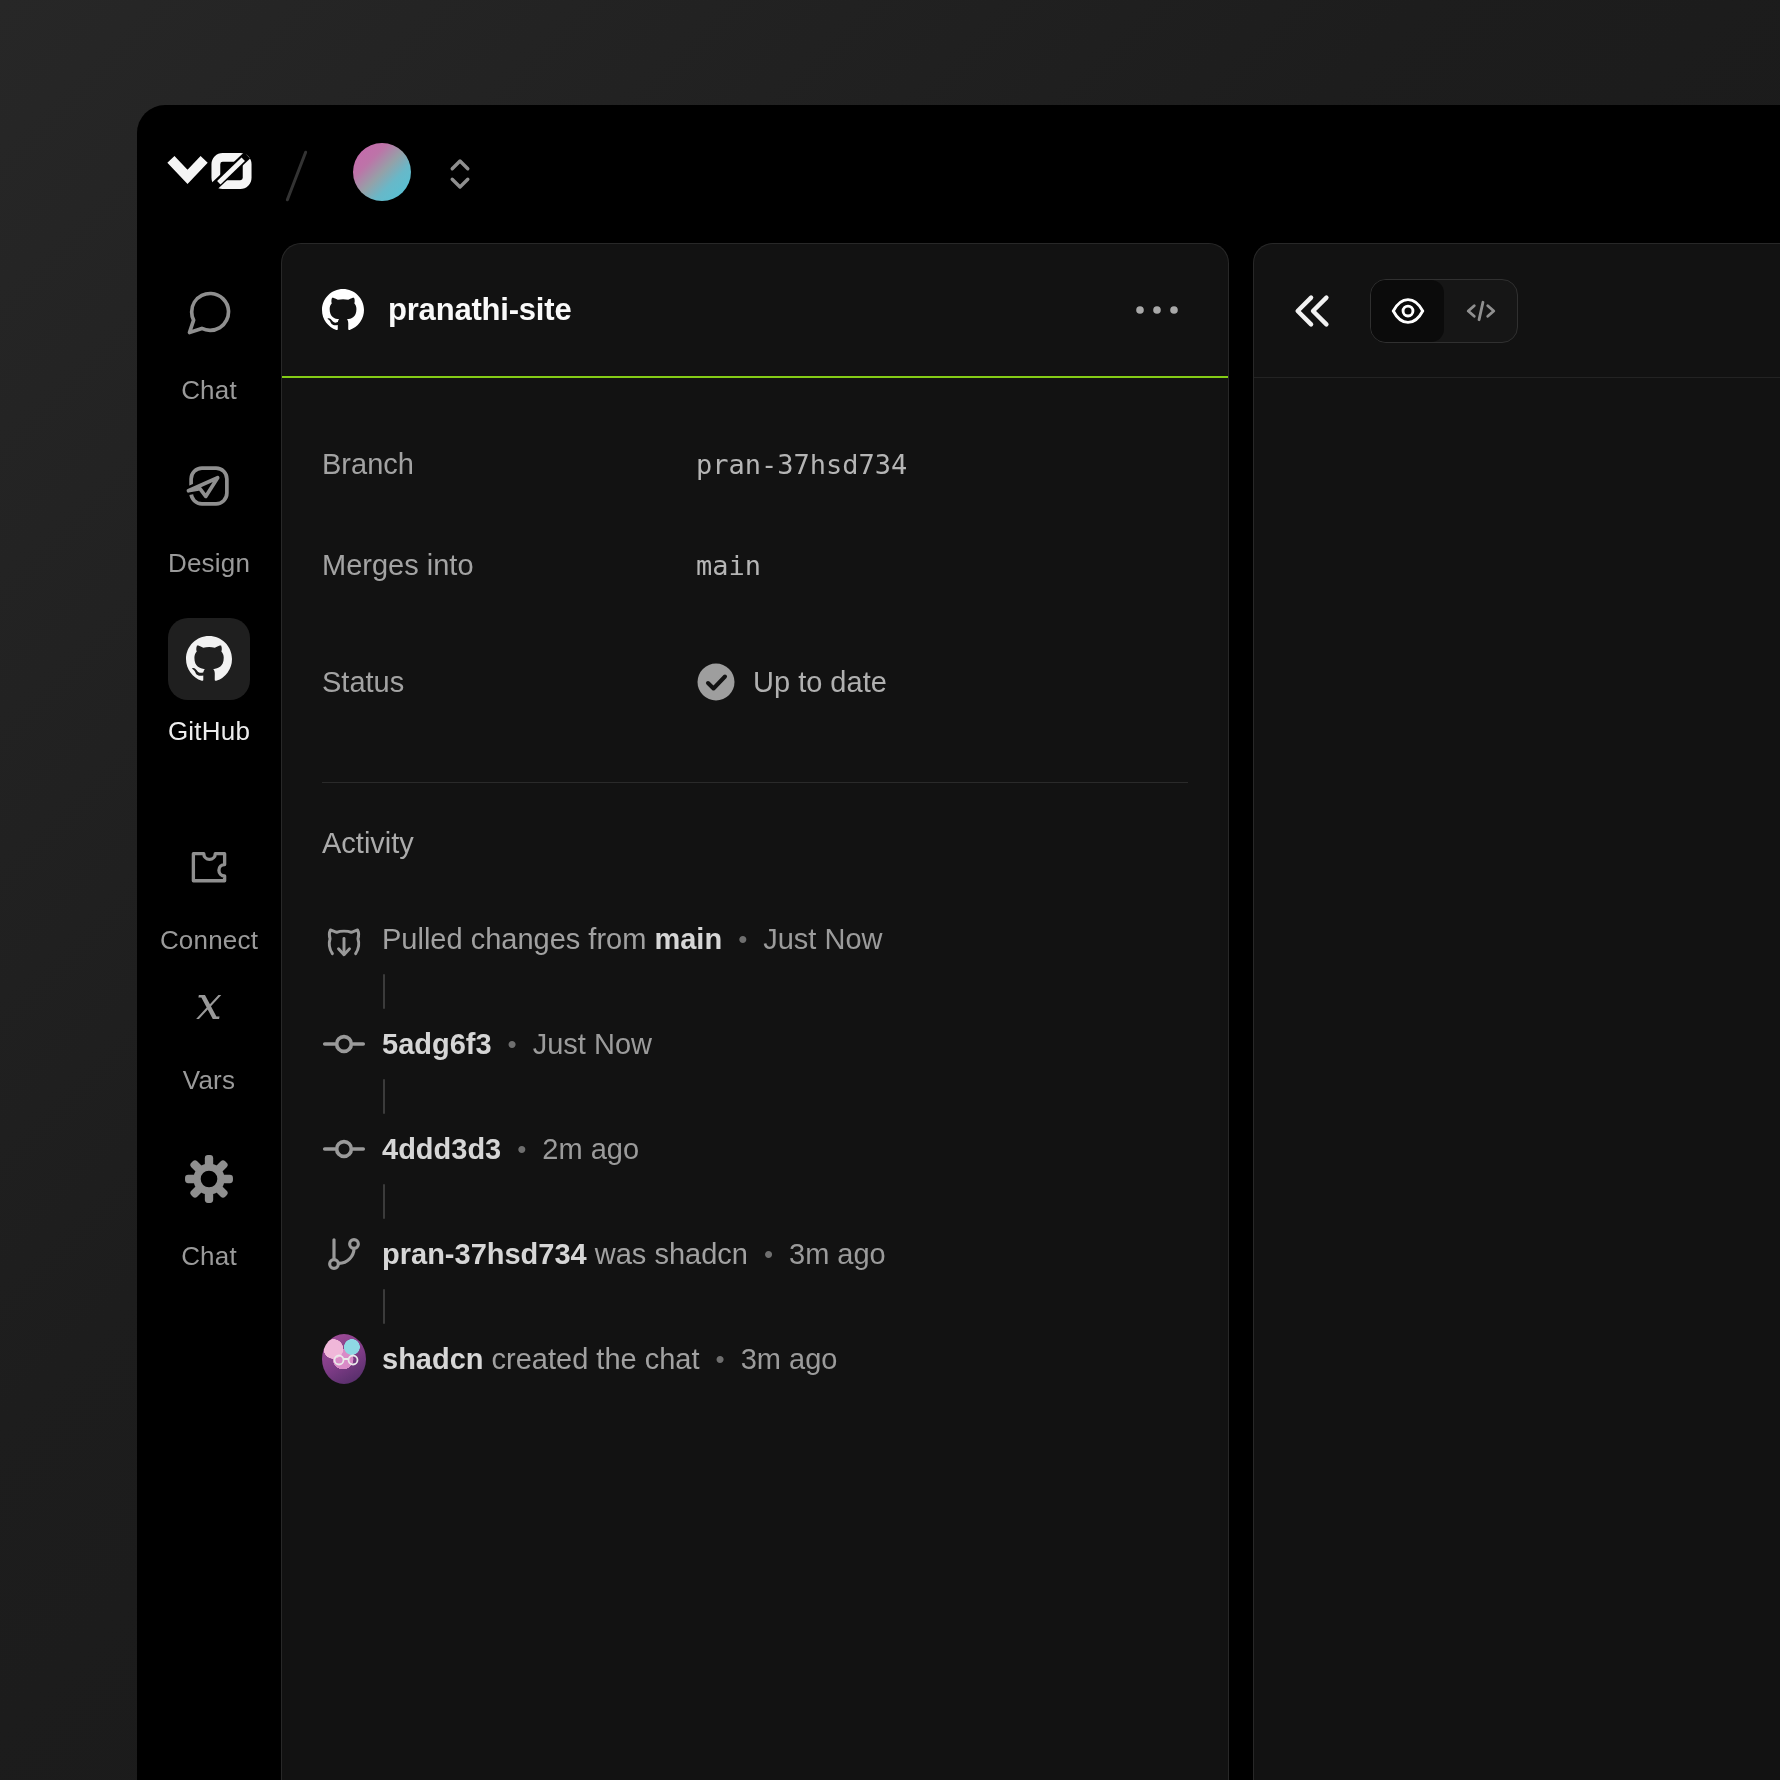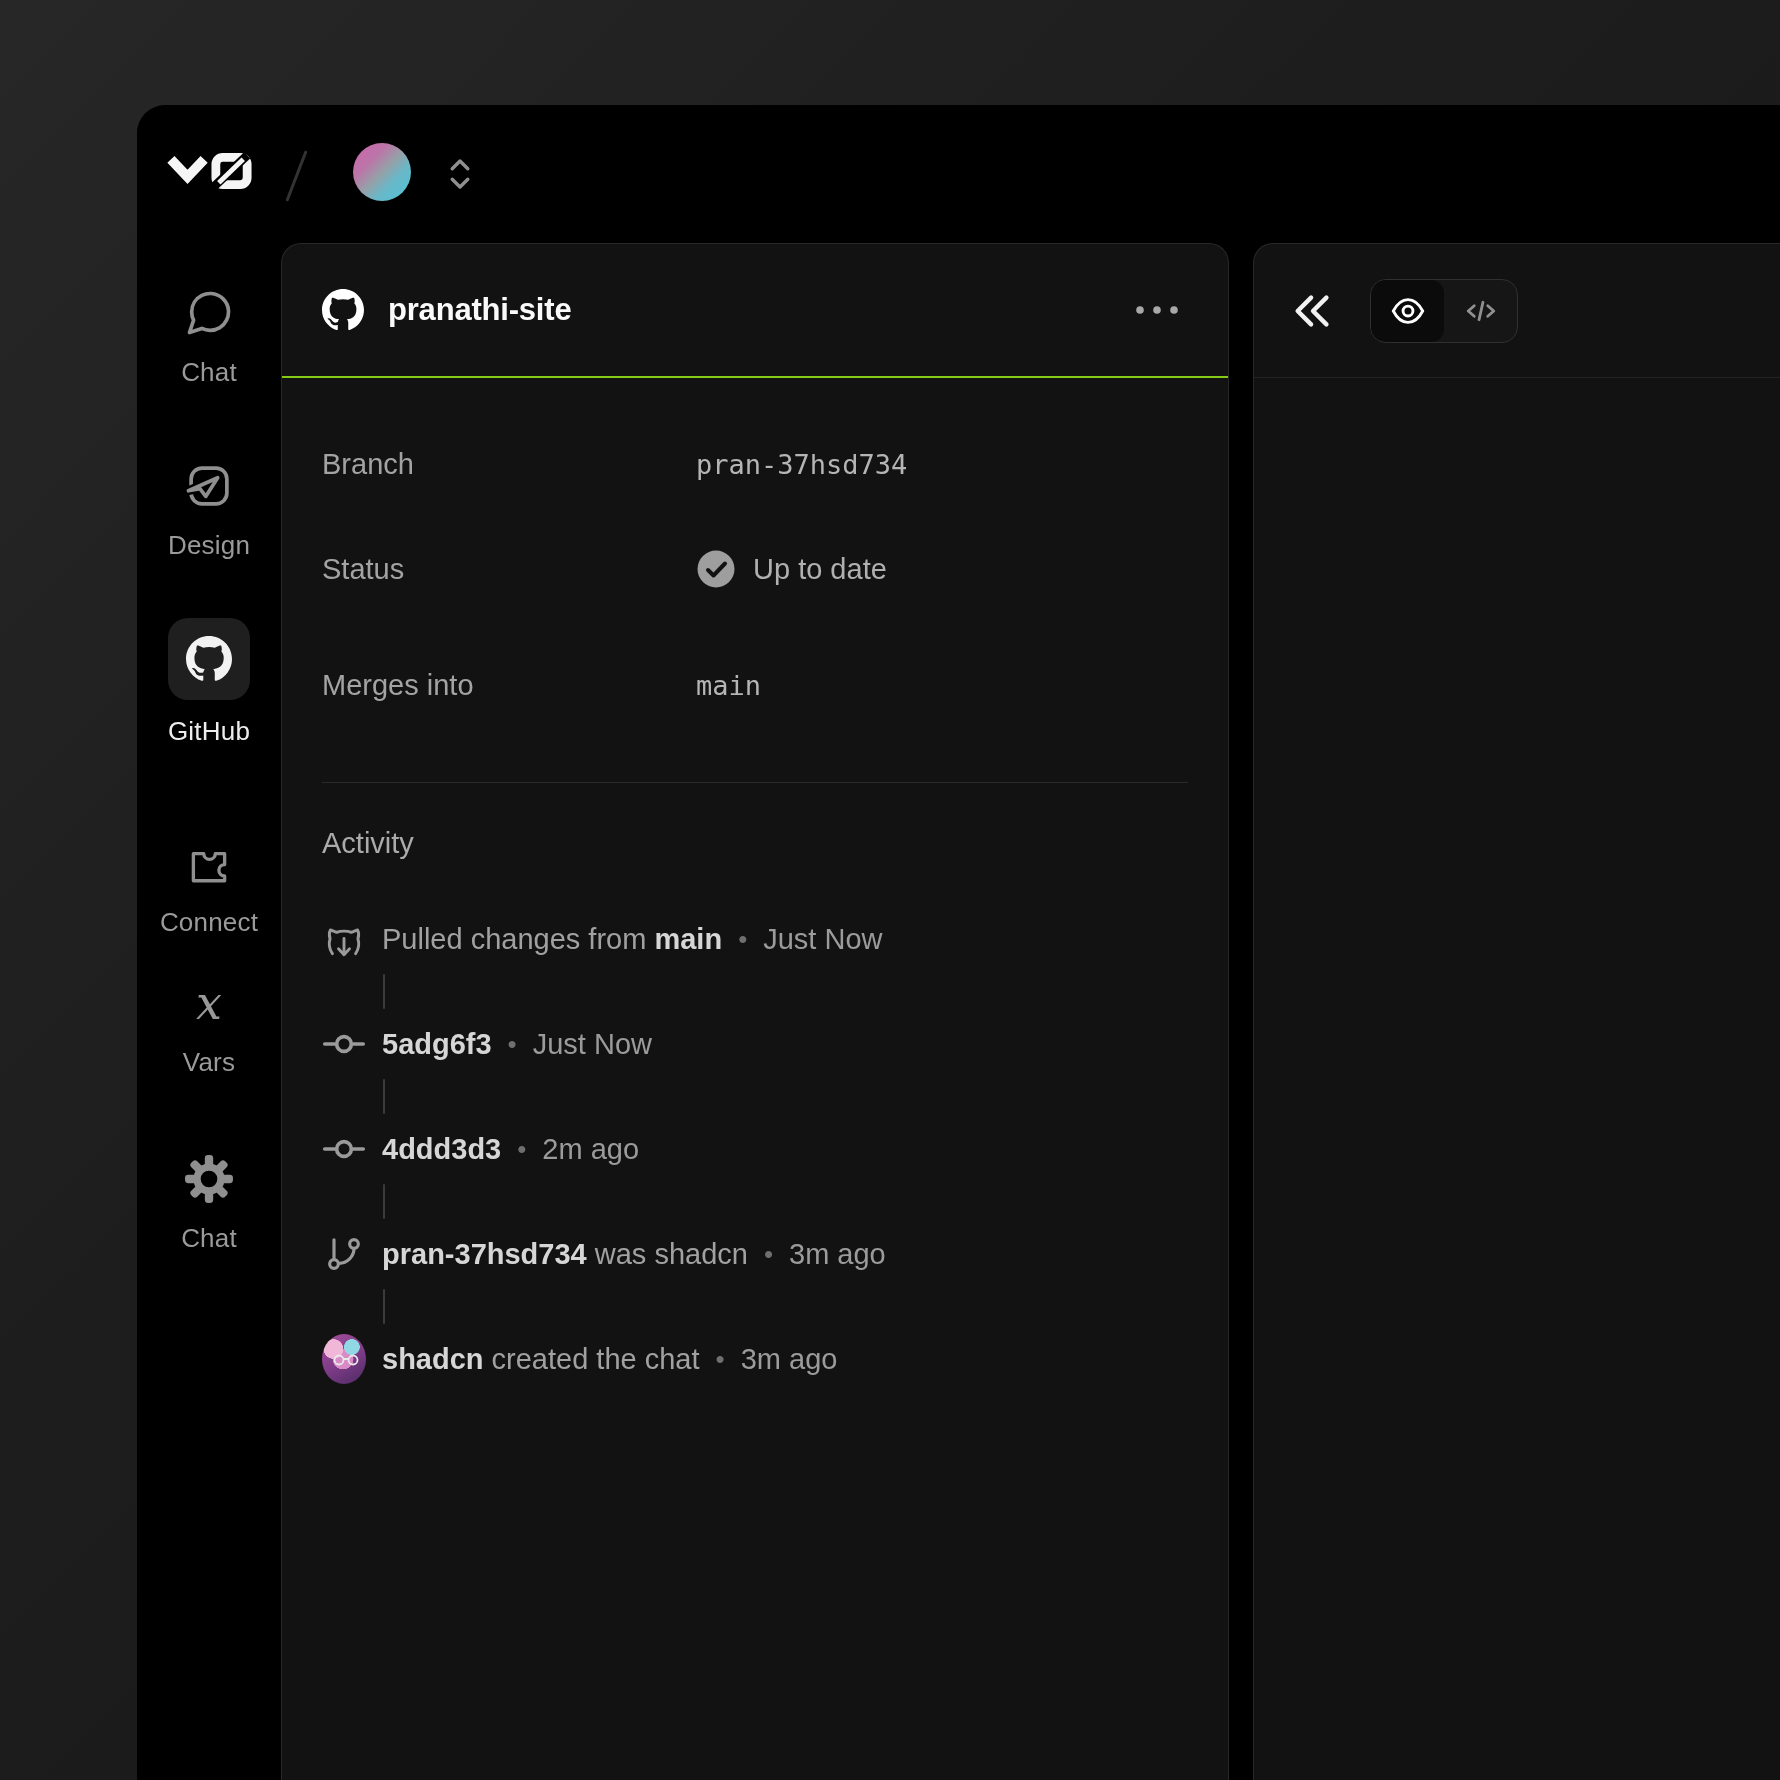--- a/index.html
+++ b/index.html
@@ -19,21 +19,21 @@
   .tb-avatar { position:absolute; left:216px; top:38px; width:58px; height:58px; border-radius:50%;
     background: linear-gradient(135deg,#c965ae 0%,#bd74a8 30%,#96a0a8 50%,#68b8c8 68%,#4fc4d9 100%);
     cursor:pointer; }
   .tb-chevron { position:absolute; left:310px; top:49px; cursor:pointer; }
   
   .side-item { position:absolute; left:0; width:144px; display:flex; flex-direction:column; align-items:center; cursor:pointer; }
   .si-0 { top:182px; } .si-1 { top:355px; } .si-2 { top:513px;align-items:center; }
   .si-3 { top:732px; } .si-4 { top:872px; } .si-5 { top:1048px; }
   .icon-wrap { height:52px; display:flex; align-items:center; justify-content:center; }
   .icon-wrap.active { width:82px; height:82px; background:#1f1f1f; border-radius:20px; }
-  .side-label { margin-top:18px; font-size:26px; color:#9a9a9a; letter-spacing:0.2px; }
+  .side-label { margin-top:36px; font-size:26px; color:#9a9a9a; letter-spacing:0.2px; }
   .side-item.active .side-label { margin-top:16px; color:#ededed; }
   .vars-glyph { font-family:"DejaVu Serif", serif; font-style:italic; font-size:46px; color:#999; line-height:52px; }
   
   .panel-left {
     position:absolute; left:144px; top:138px; width:948px; bottom:0;
     background:#121212; border:1px solid #282828; border-bottom:none;
     border-radius:20px 20px 0 0;
   }
   .panel-header { height:134px; display:flex; align-items:center; padding:0 40px; border-bottom:2px solid #84cc16; }
   .gh-mark { margin-right:24px; display:flex; }
@@ -176,33 +176,33 @@
     </div>
 
     <div class="panel-body">
 
       <div class="field-row first">
         <span class="field-label">Branch</span>
         <span class="mono-value">pran-37hsd734</span>
       </div>
 
       <div class="field-row">
+        <span class="field-label">Merges into</span>
+        <span class="mono-value">main</span>
+      </div>
+
+      <div class="field-row">
         <span class="field-label">Status</span>
         <span class="status-value">
           <svg width="40" height="40" viewBox="0 0 40 40">
             <circle cx="20" cy="20" r="18.5" fill="#9e9e9e"></circle>
             <path d="M12 21 l5.5 5.5 L29 14.5" fill="none" stroke="#131313" stroke-width="4" stroke-linecap="round" stroke-linejoin="round"></path>
           </svg>
           <span>Up to date</span>
         </span>
-      </div>
-
-      <div class="field-row">
-        <span class="field-label">Merges into</span>
-        <span class="mono-value">main</span>
       </div>
 
 
       <hr class="divider">
 
       <div class="activity-heading">Activity</div>
 
       <div class="activity-list">
 
         <div class="act-row">

